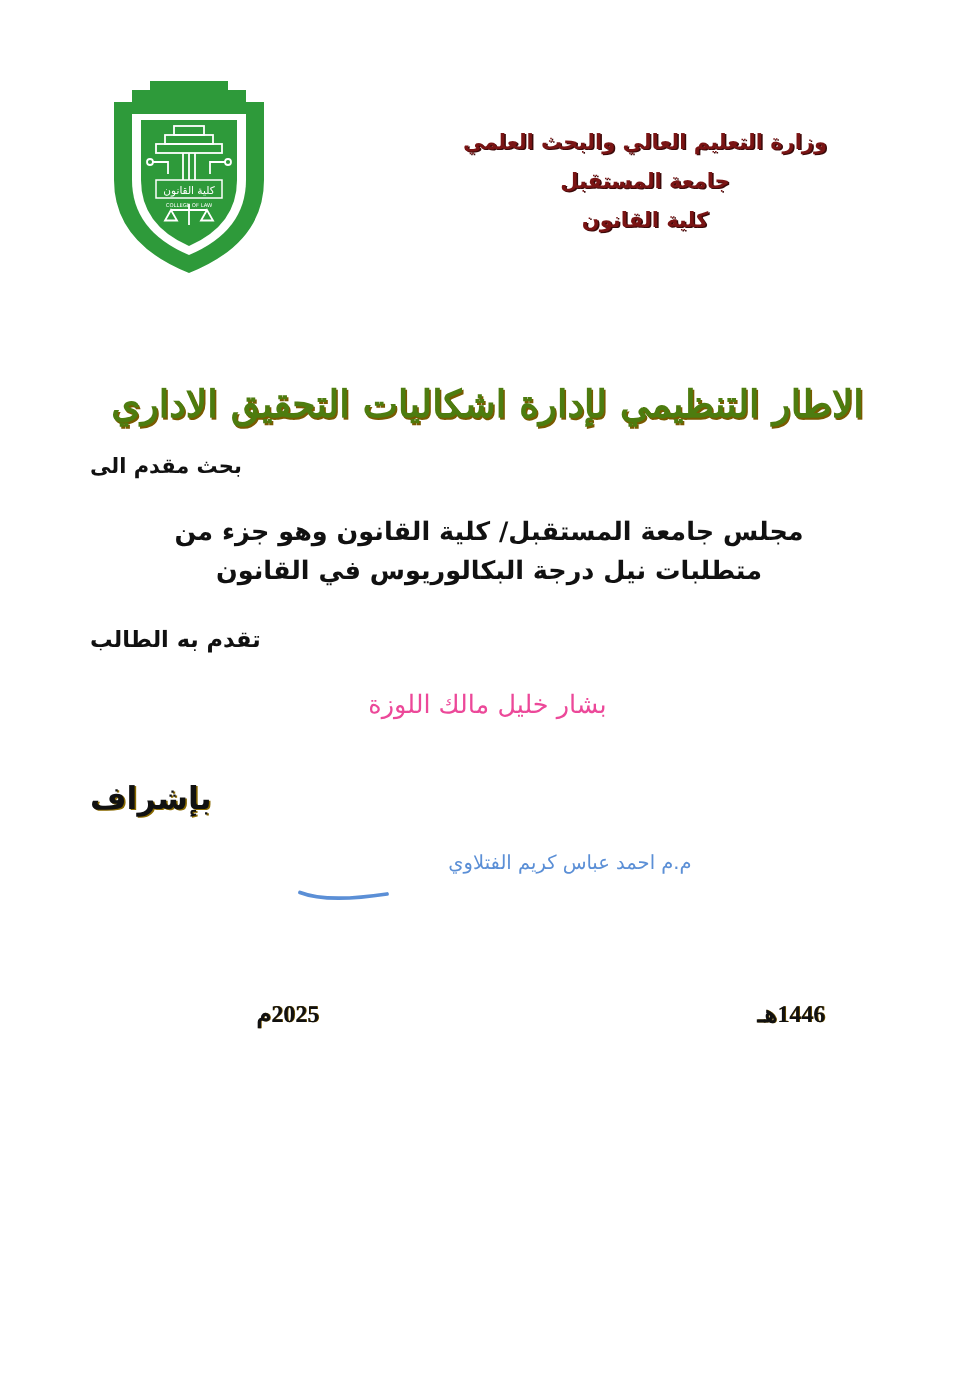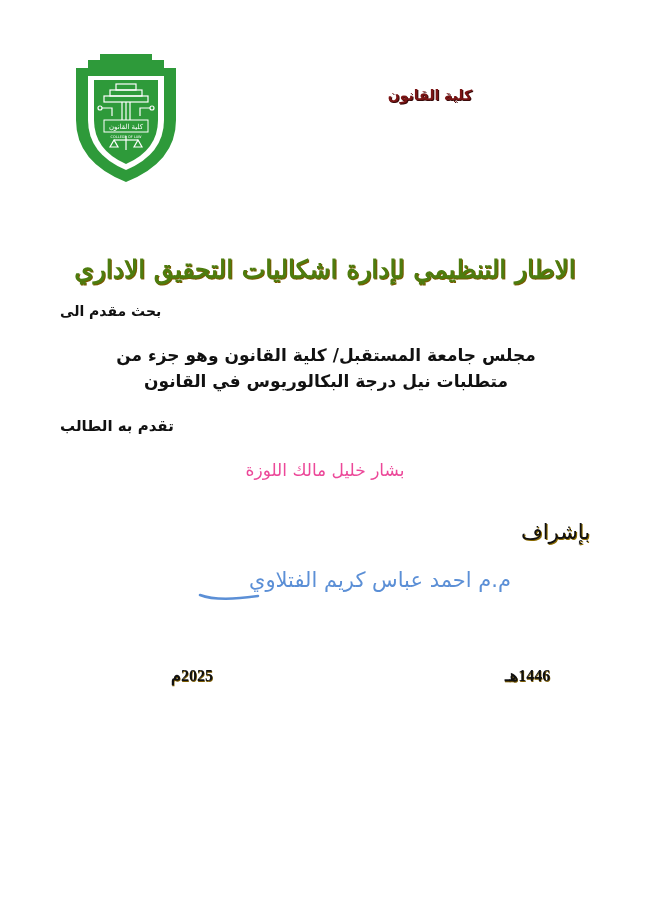--- a/index.html
+++ b/index.html
@@ -5,22 +5,22 @@
   html, body { margin:0; padding:0; background:#ffffff; }
   body { width:652px; height:923px; position:relative; overflow:hidden; font-family:"DejaVu Sans", sans-serif; }
   .abs { position:absolute; }
   .rtl { direction:rtl; }
   .header-block { left:300px; top:82px; width:260px; text-align:center; color:#7a1414; font-weight:bold; font-size:14px; line-height:26px; text-shadow:1px 1px 0 #3a0a0a; }
   .header-line { display:block; }
   .title { left:60px; top:255px; width:530px; text-align:center; font-family:"DejaVu Serif", serif; font-weight:bold; font-size:25px; color:#4d7c0f; text-shadow:1px 1px 0 #7a5a00; letter-spacing:-0.5px; }
   .sub { left:60px; width:530px; text-align:left; font-weight:bold; color:#111; font-size:14px; }
   .para { left:95px; top:342px; width:462px; text-align:center; font-weight:bold; color:#111; font-size:17px; line-height:26px; }
   .student { left:60px; top:460px; width:530px; text-align:center; color:#ec4899; font-size:17px; }
-  .supervise { left:60px; top:520px; width:530px; text-align:right; font-weight:normal; font-size:21px; color:#111; text-shadow:1px 1px 0 #8a6a00; }
-  .supervisor { left:200px; top:568px; width:360px; text-align:center; color:#5b8fd6; font-size:21px; }
+  .supervise { left:60px; top:520px; width:530px; text-align:left; font-weight:bold; font-size:21px; color:#111; text-shadow:1px 1px 0 #8a6a00; }
+  .supervisor { left:200px; top:568px; width:360px; text-align:center; color:#5b8fd6; font-size:13px; }
   .swash { left:198px; top:592px; width:62px; height:10px; }
   .date { top:666px; font-family:"Liberation Serif", serif; font-weight:bold; font-size:16px; color:#111; text-shadow:0.5px 0.5px 0 #7a5a00; }
 </style>
 </head>
 <body>
 
 <div class="abs" style="left:66px; top:50px; width:120px; height:135px;">
   <svg width="120" height="135" viewBox="0 0 120 135">
     <path d="M10 18 L22 18 L22 10 L34 10 L34 4 L86 4 L86 10 L98 10 L98 18 L110 18 L110 70 Q110 112 60 132 Q10 112 10 70 Z" fill="#2e9a3a"></path>
     <path d="M22 26 L98 26 L98 70 Q98 104 60 120 Q22 104 22 70 Z" fill="#ffffff"></path>
@@ -41,20 +41,22 @@
       <path d="M48 90 L44 97 L52 97 Z"></path>
         <path d="M72 90 L68 97 L76 97 Z"></path>
     </g>
     <rect x="38" y="70" width="44" height="12" fill="#2e9a3a" stroke="#ffffff" stroke-width="1"></rect>
     <text x="60" y="79" font-size="7" fill="#ffffff" text-anchor="middle" font-family="DejaVu Sans, sans-serif">كلية القانون</text>
     <text x="60" y="88" font-size="3.5" fill="#ffffff" text-anchor="middle" font-family="DejaVu Sans, sans-serif">COLLEGE OF LAW</text>
   </svg>
 </div>
 
 <div class="abs header-block rtl">
+  <span class="header-line">وزارة التعليم العالي والبحث العلمي</span>
+  <span class="header-line">جامعة المستقبل</span>
   <span class="header-line">كلية القانون</span>
 </div>
 
 <div class="abs title rtl">الاطار التنظيمي لإدارة اشكاليات التحقيق الاداري</div>
 
 <div class="abs sub rtl" style="top:303px;">بحث مقدم الى</div>
 
 <div class="abs para rtl">مجلس جامعة المستقبل/ كلية القانون وهو جزء من متطلبات نيل درجة البكالوريوس في القانون</div>
 
 <div class="abs sub rtl" style="top:417px; font-size:15px;">تقدم به الطالب</div>

